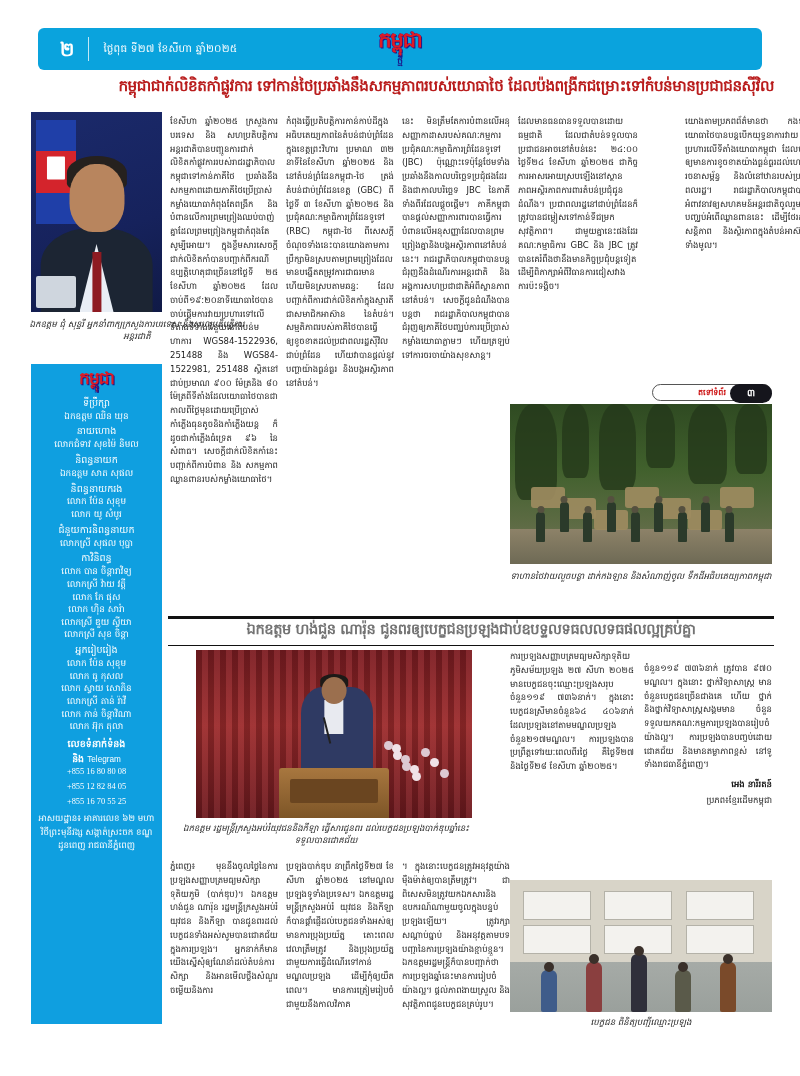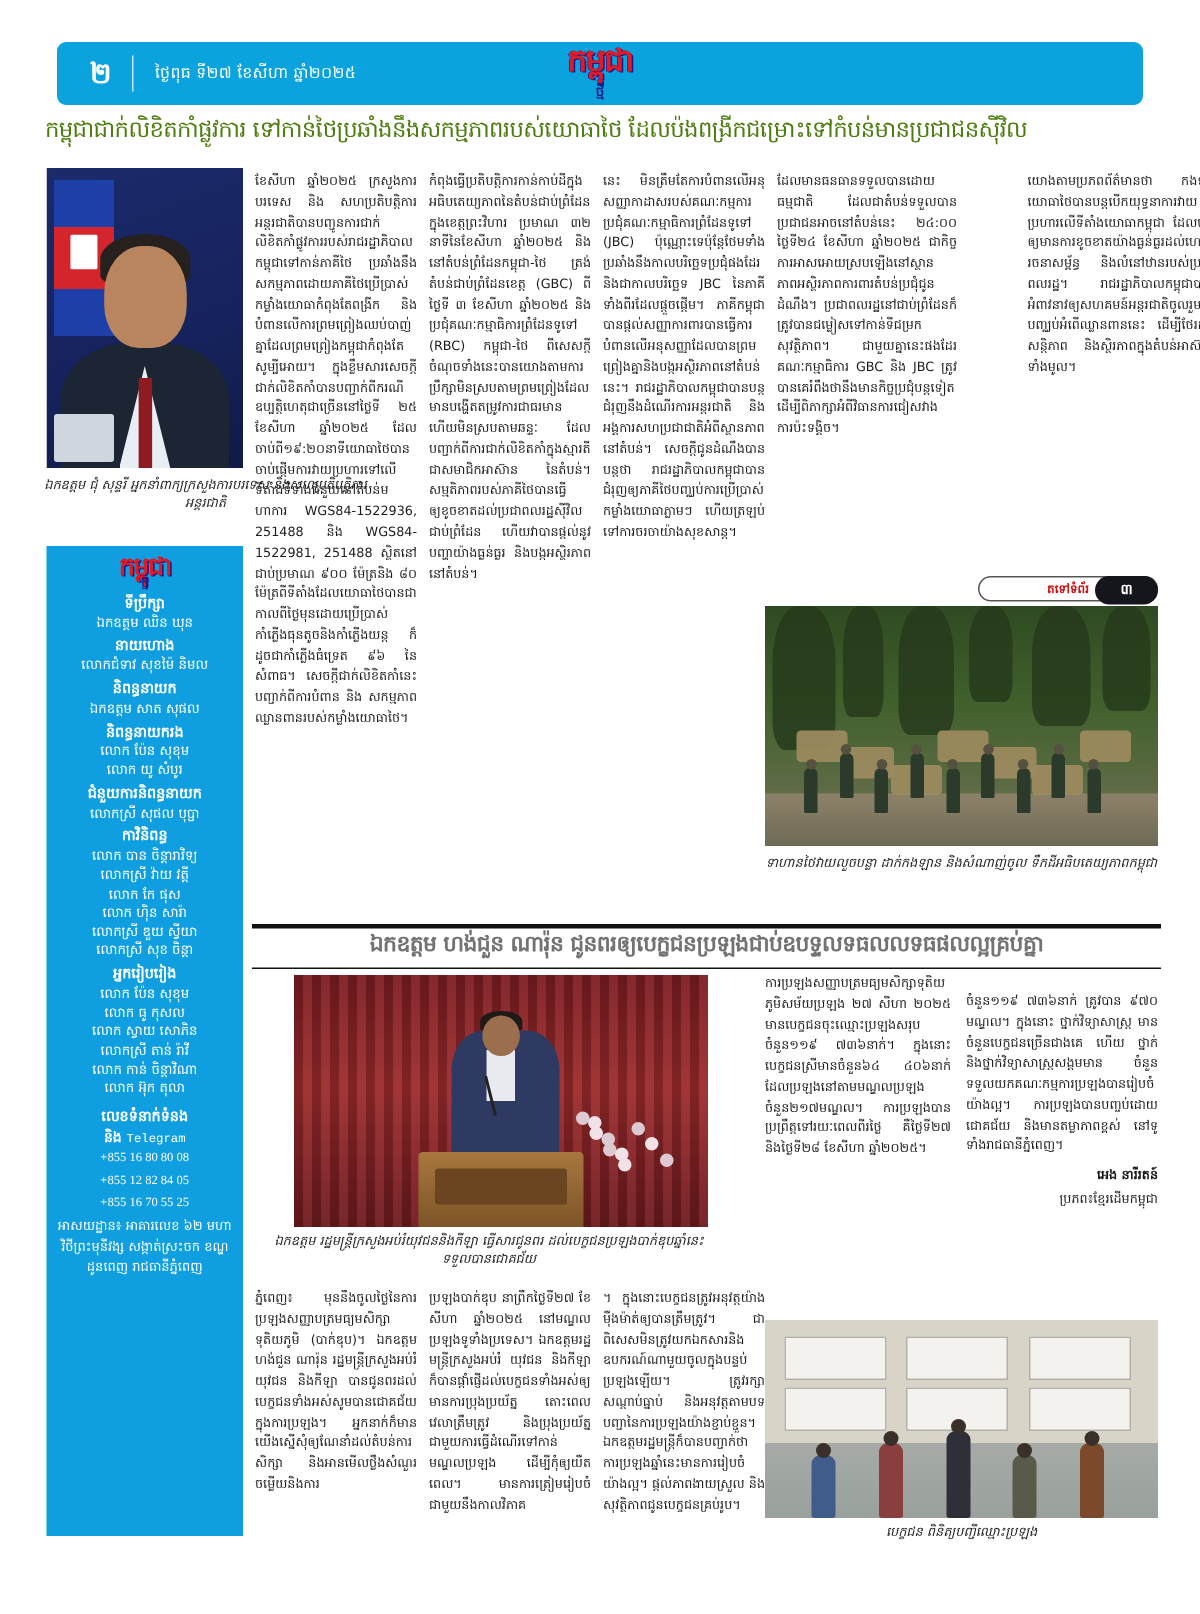--- a/index.html
+++ b/index.html
@@ -43,45 +43,45 @@
   .hdr-logo .l2 { font-size: 9px; color: #1a1a8c; font-weight: bold; margin-top: -2px; }
   .hdr-section {
     margin-left: auto; margin-right: 26px;
     color: #ffffff; font-size: 19px; font-weight: bold;
     letter-spacing: -.3px;
   }
 
   
   .main-headline {
     position: absolute; left: 30px; top: 76px; width: 744px;
-    font-size: 15.2px; font-weight: normal; color: #4d7c0f;
+    font-size: 15.2px; font-weight: bold; color: #b91c1c;
     letter-spacing: -.45px; white-space: nowrap;
-    text-align: left;
+    text-align: right;
   }
 
   
   .sidebar {
     position: absolute; left: 31px; top: 364px;
     width: 131px; height: 660px;
     background: #0f9fe0;
     padding: 6px 5px 8px 5px;
     text-align: center; color: #ffffff;
   }
   .sb-logo { line-height: .95; margin-bottom: 4px; }
   .sb-logo .l1 {
     font-size: 17px; font-weight: bold; color: #e01b24;
     text-shadow: 1px 1px 0 #18188c;
     letter-spacing: -1px;
   }
   .sb-logo .l2 { font-size: 7px; color: #18188c; font-weight: bold; }
-  .sb-role { font-size: 9.6px; font-weight: bold; margin-top: 3px; line-height: 1.35; text-align: center; }
+  .sb-role { font-size: 9.6px; font-weight: normal; margin-top: 3px; line-height: 1.35; text-align: center; }
   .sb-name { font-size: 8.9px; line-height: 1.42; }
   .sb-contact-title { font-size: 9.6px; font-weight: bold; margin-top: 5px; }
   .sb-tg { font-size: 9.3px; font-weight: bold; line-height: 1.4; }
-  .sb-tg .tgw { font-weight: normal; font-size: 8.2px; font-family: Liberation Mono, monospace; }
+  .sb-tg .tgw { font-weight: normal; font-size: 8.2px; font-family: Liberation Sans, sans-serif; }
   .sb-phone { font-size: 8.4px; line-height: 1.75; font-family: "Liberation Serif", serif; }
   .sb-addr { font-size: 8.7px; line-height: 1.5; margin-top: 3px; }
 
   
   .photo { position: absolute; overflow: hidden; }
   .photo .inner { width: 100%; height: 100%; position: relative; }
 
   
   #photo-spokesman { left: 31px; top: 112px; width: 131px; height: 200px; }
   .pf-bg { position:absolute; inset:0; background: linear-gradient(160deg,#1b2a6b 0%, #16225c 60%, #101a46 100%); }

